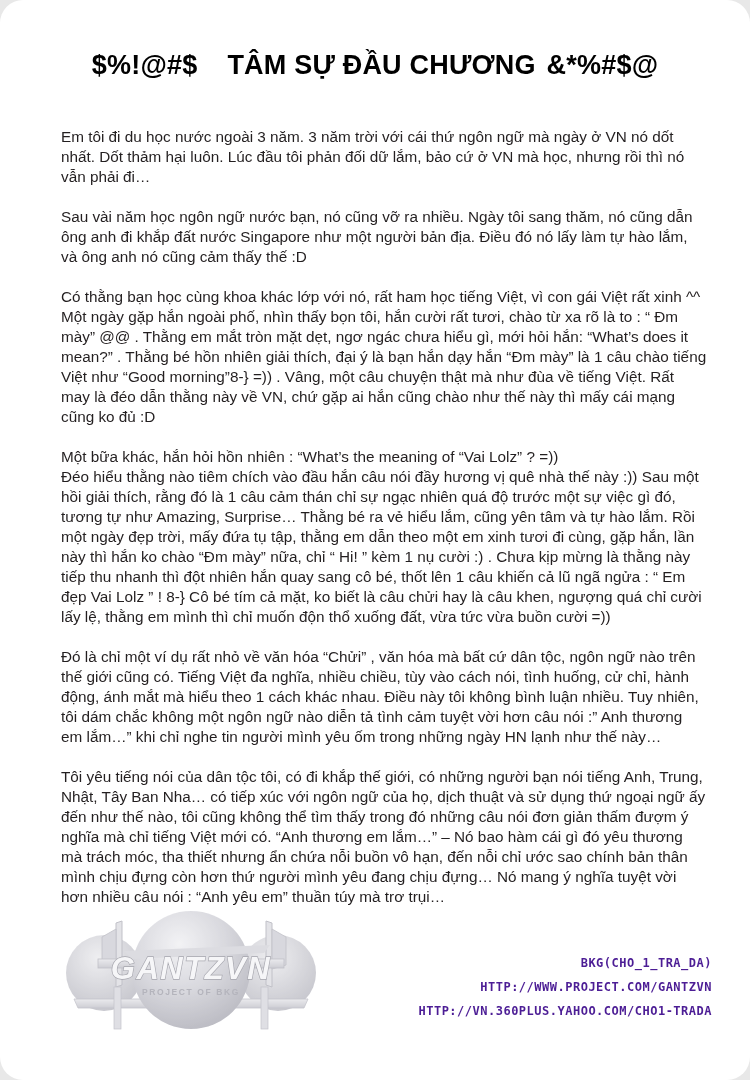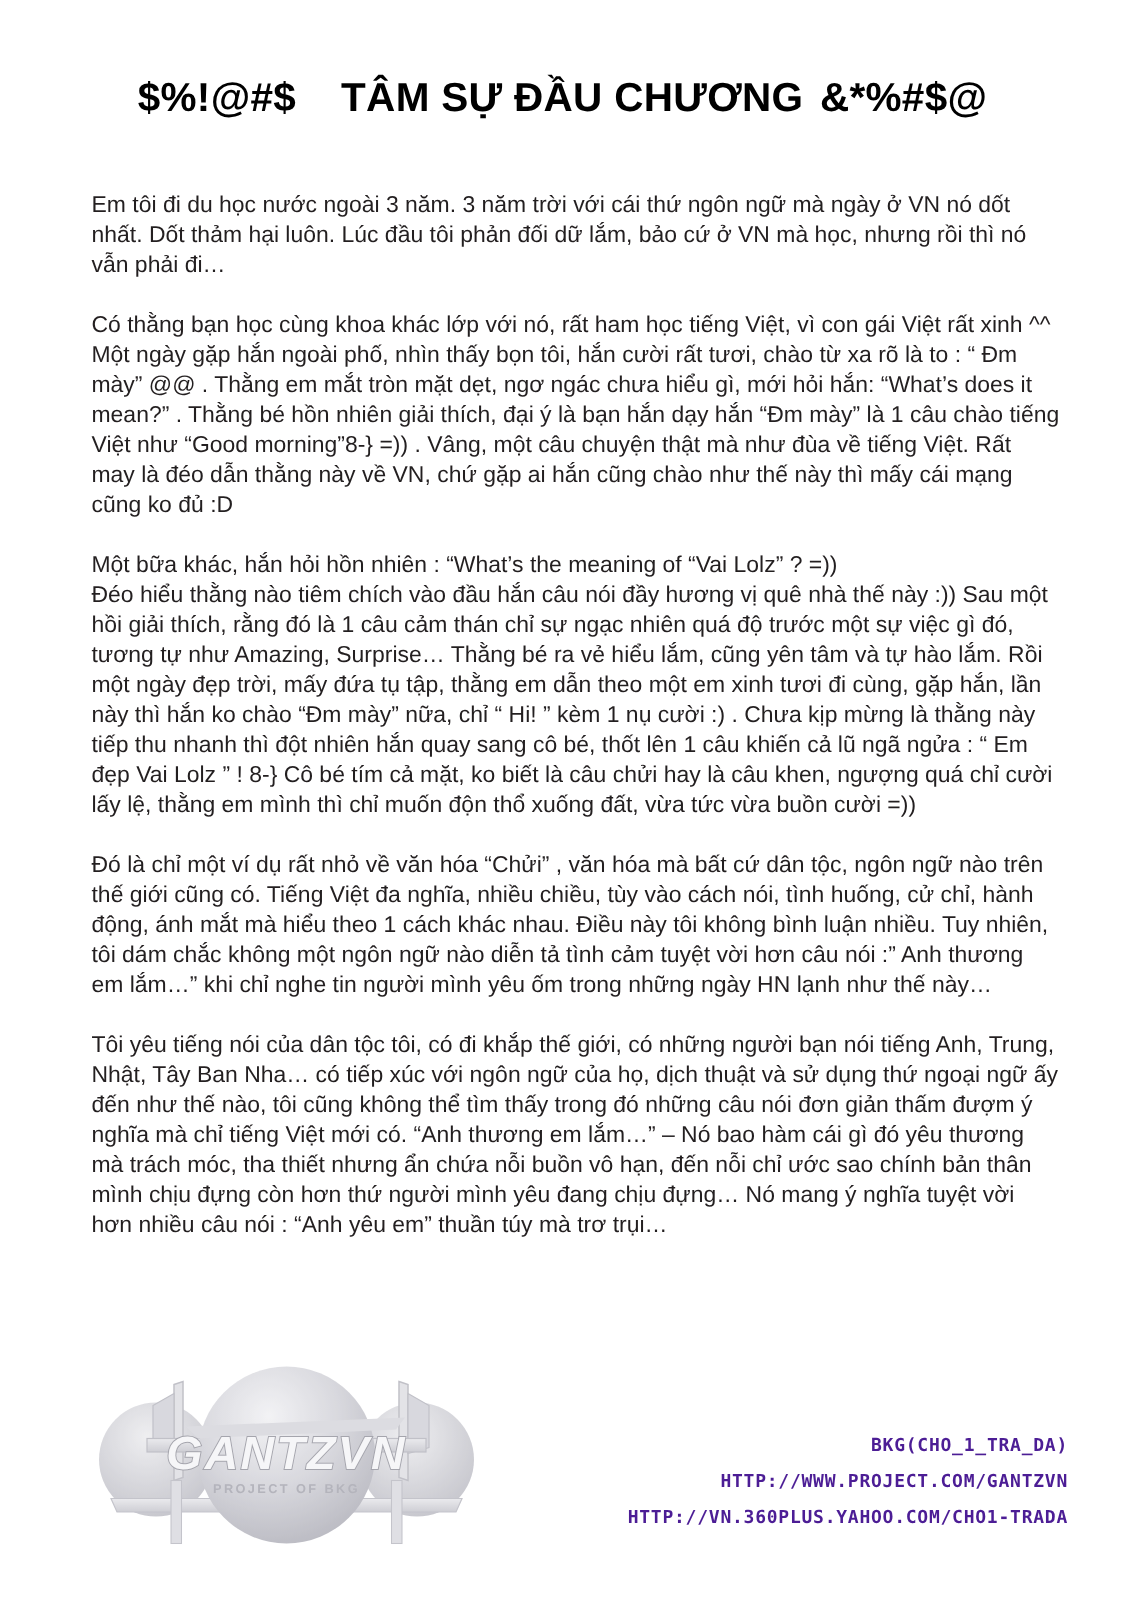--- a/index.html
+++ b/index.html
@@ -5,20 +5,21 @@
   html, body { margin: 0; padding: 0; background: #e8e8e8; }
   .page {
     position: relative;
     width: 750px;
     height: 1080px;
     margin: 0 auto;
     background: #ffffff;
     font-family: "Liberation Sans", "DejaVu Sans", sans-serif;
     color: #231f20;
     overflow: hidden;
+    border-radius: 23px;
   }
   .title {
     position: absolute;
     top: 50px;
     left: 0;
     width: 750px;
     text-align: center;
     font-size: 27px;
     font-weight: bold;
     color: #000;
@@ -72,20 +73,21 @@
 </style>
 </head>
 <body>
 
 <div class="page">
 
   <div class="title"><span class="title-prefix">$%!@#$</span><span>TÂM SỰ ĐẦU CHƯƠNG</span><span class="title-suffix">&amp;*%#$@</span></div>
 
   <div class="content">
       <p class="para">Em tôi đi du học nước ngoài 3 năm. 3 năm trời với cái thứ ngôn ngữ mà ngày ở VN nó dốt nhất. Dốt thảm hại luôn. Lúc đầu tôi phản đối dữ lắm, bảo cứ ở VN mà học, nhưng rồi thì nó vẫn phải đi…</p>
+      <p class="para">Sau vài năm học ngôn ngữ nước bạn, nó cũng vỡ ra nhiều. Ngày tôi sang thăm, nó cũng dẫn ông anh đi khắp đất nước Singapore như một người bản địa. Điều đó nó lấy làm tự hào lắm, và ông anh nó cũng cảm thấy thế :D</p>
       <p class="para">Có thằng bạn học cùng khoa khác lớp với nó, rất ham học tiếng Việt, vì con gái Việt rất xinh ^^ Một ngày gặp hắn ngoài phố, nhìn thấy bọn tôi, hắn cười rất tươi, chào từ xa rõ là to : “ Đm mày” @@ .  Thằng em mắt tròn mặt dẹt, ngơ ngác chưa hiểu gì, mới hỏi hắn: “What’s does it mean?” . Thằng bé hồn nhiên giải thích, đại ý là bạn hắn dạy hắn “Đm mày”  là 1 câu chào tiếng Việt như “Good morning”8-} =))  . Vâng, một câu chuyện thật mà như đùa về tiếng Việt. Rất may là đéo dẫn thằng này về VN, chứ gặp ai hắn cũng chào như thế này thì mấy cái mạng cũng ko đủ :D</p>
       <p class="para">Một bữa khác, hắn hỏi hồn nhiên : “What’s the meaning of “Vai Lolz” ? =))<br>Đéo hiểu thằng nào tiêm chích vào đầu hắn câu nói đầy hương vị quê nhà thế này :)) Sau một hồi giải thích, rằng đó là 1 câu cảm thán chỉ sự ngạc nhiên quá độ trước một sự việc gì đó, tương tự như Amazing, Surprise… Thằng bé ra vẻ hiểu lắm, cũng yên tâm và tự hào lắm. Rồi một ngày đẹp trời, mấy đứa tụ tập, thằng em dẫn theo một em xinh tươi đi cùng, gặp hắn, lần này thì hắn ko chào “Đm mày” nữa, chỉ “ Hi! ” kèm 1 nụ cười :) . Chưa kịp mừng là thằng này tiếp thu nhanh thì đột nhiên hắn quay sang cô bé, thốt lên 1 câu khiến cả lũ ngã ngửa : “ Em đẹp Vai Lolz ” ! 8-} Cô bé tím cả mặt, ko biết là câu chửi hay là câu khen, ngượng quá chỉ cười lấy lệ, thằng em mình thì chỉ muốn độn thổ xuống đất, vừa tức vừa buồn cười =))</p>
       <p class="para">Đó là chỉ một ví dụ rất nhỏ về văn hóa “Chửi” , văn hóa mà bất cứ dân tộc, ngôn ngữ nào trên thế giới cũng có. Tiếng Việt đa nghĩa, nhiều chiều, tùy vào cách nói, tình huống, cử chỉ, hành động, ánh mắt mà hiểu theo 1 cách khác nhau. Điều này tôi không bình luận nhiều. Tuy nhiên, tôi dám chắc không một ngôn ngữ nào diễn tả tình cảm tuyệt vời hơn câu nói :” Anh thương em lắm…” khi chỉ nghe tin người mình yêu ốm trong những ngày HN lạnh như thế này…</p>
       <p class="para">Tôi yêu tiếng nói của dân tộc tôi, có đi khắp thế giới, có những người bạn nói tiếng Anh, Trung, Nhật, Tây Ban Nha… có tiếp xúc với ngôn ngữ của họ, dịch thuật và sử dụng thứ ngoại ngữ ấy đến như thế nào, tôi cũng không thể tìm thấy trong đó những câu nói đơn giản thấm đượm ý nghĩa mà chỉ tiếng Việt mới có.  “Anh thương em lắm…” – Nó bao hàm cái gì đó yêu thương mà trách móc, tha thiết nhưng ẩn chứa nỗi buồn vô hạn, đến nỗi chỉ ước sao chính bản thân mình chịu đựng còn hơn thứ người mình yêu đang chịu đựng… Nó mang ý nghĩa tuyệt vời hơn nhiều câu nói : “Anh yêu em” thuần túy mà trơ trụi…</p>
     </div>
 
   <div class="logo-wrap">
     <svg width="266" height="132" viewBox="0 0 266 132" xmlns="http://www.w3.org/2000/svg">
       <defs>
         <radialGradient id="bigBall" cx="40%" cy="28%" r="80%">

